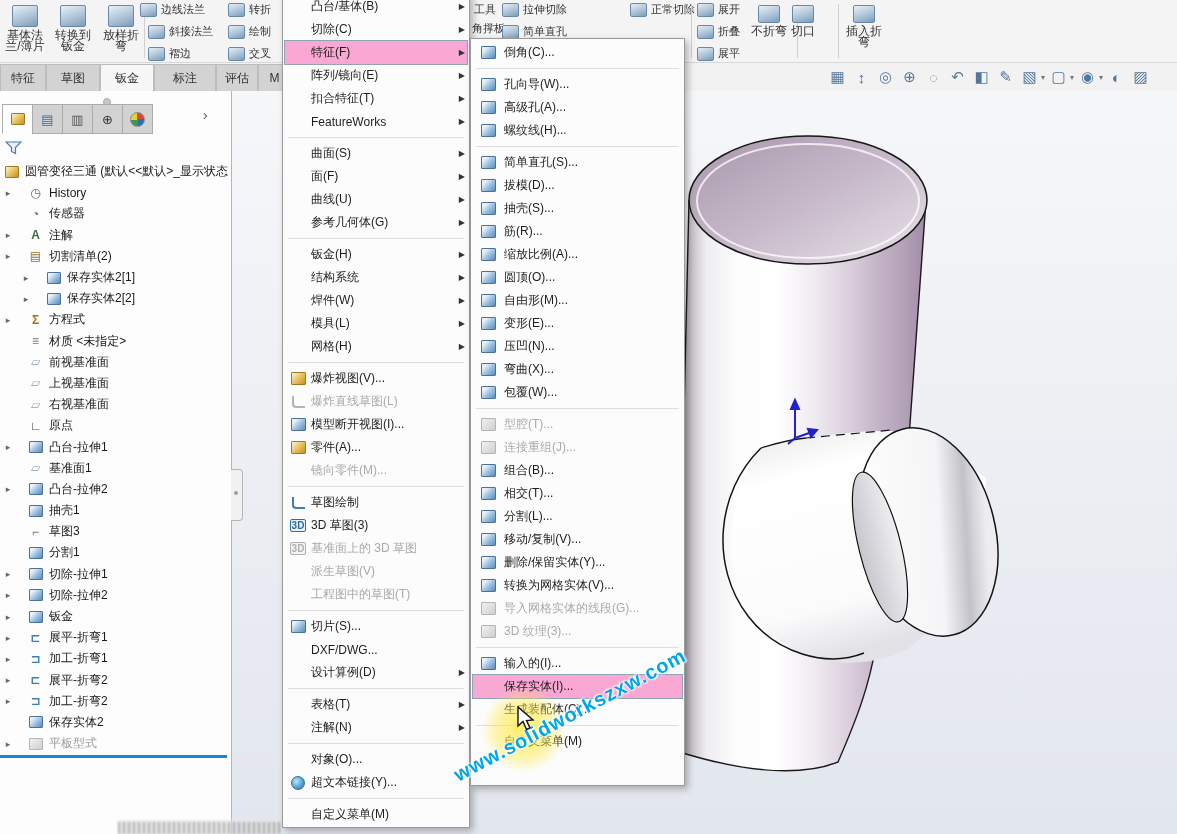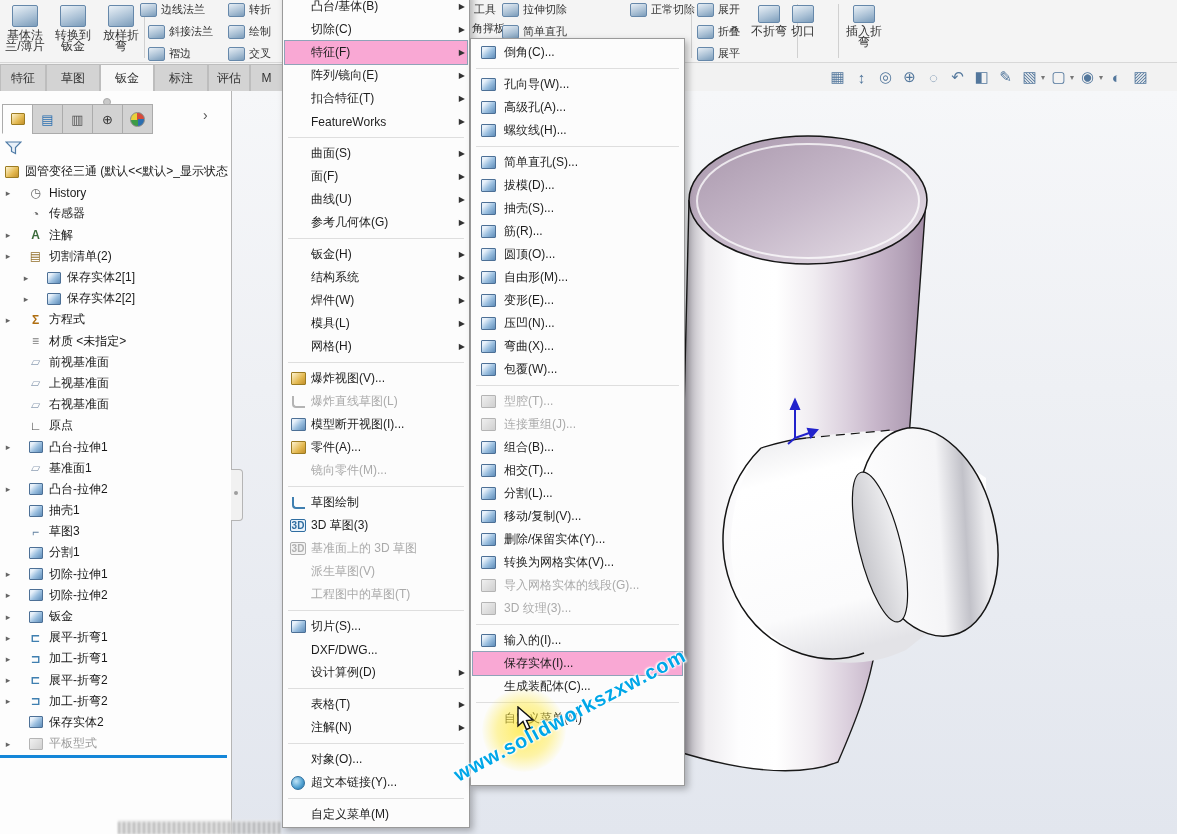--- a/index.html
+++ b/index.html
@@ -185,21 +185,21 @@
     <div class="rrow" style="left: 228px; top: 46px; width: 53px; overflow: hidden;">
       <span class="ribic"></span>
       <span>交叉</span>
     </div>
   </div>
 
 <div id="tabrow" class="abs">
     <div class="tab" style="width: 46px;">特征</div>
     <div class="tab" style="width: 54px;">草图</div>
     <div class="tab active" style="width: 54px;">钣金</div>
-    <div class="tab" style="width: 54px;">标注</div>
+    <div class="tab" style="width: 62px;">标注</div>
     <div class="tab" style="width: 42px;">评估</div>
     <div class="tab" style="width: 33px;">M</div>
   </div>
 
 <div id="hud" class="abs">
     <div class="hudic">▦</div>
     <div class="hudic">↕</div>
     <div class="hudic">◎</div>
     <div class="hudic">⊕</div>
     <div class="hudic">◌</div>
@@ -724,20 +724,27 @@
       <span class="mi-ic">
         <span class="mcube"></span>
       </span>
       <span class="mi-t">筋(R)...</span>
       <span class="mi-sub"></span>
     </div>
     <div class="mitem">
       <span class="mi-ic">
         <span class="mcube"></span>
       </span>
+      <span class="mi-t">缩放比例(A)...</span>
+      <span class="mi-sub"></span>
+    </div>
+    <div class="mitem">
+      <span class="mi-ic">
+        <span class="mcube"></span>
+      </span>
       <span class="mi-t">圆顶(O)...</span>
       <span class="mi-sub"></span>
     </div>
     <div class="mitem">
       <span class="mi-ic">
         <span class="mcube"></span>
       </span>
       <span class="mi-t">自由形(M)...</span>
       <span class="mi-sub"></span>
     </div>

